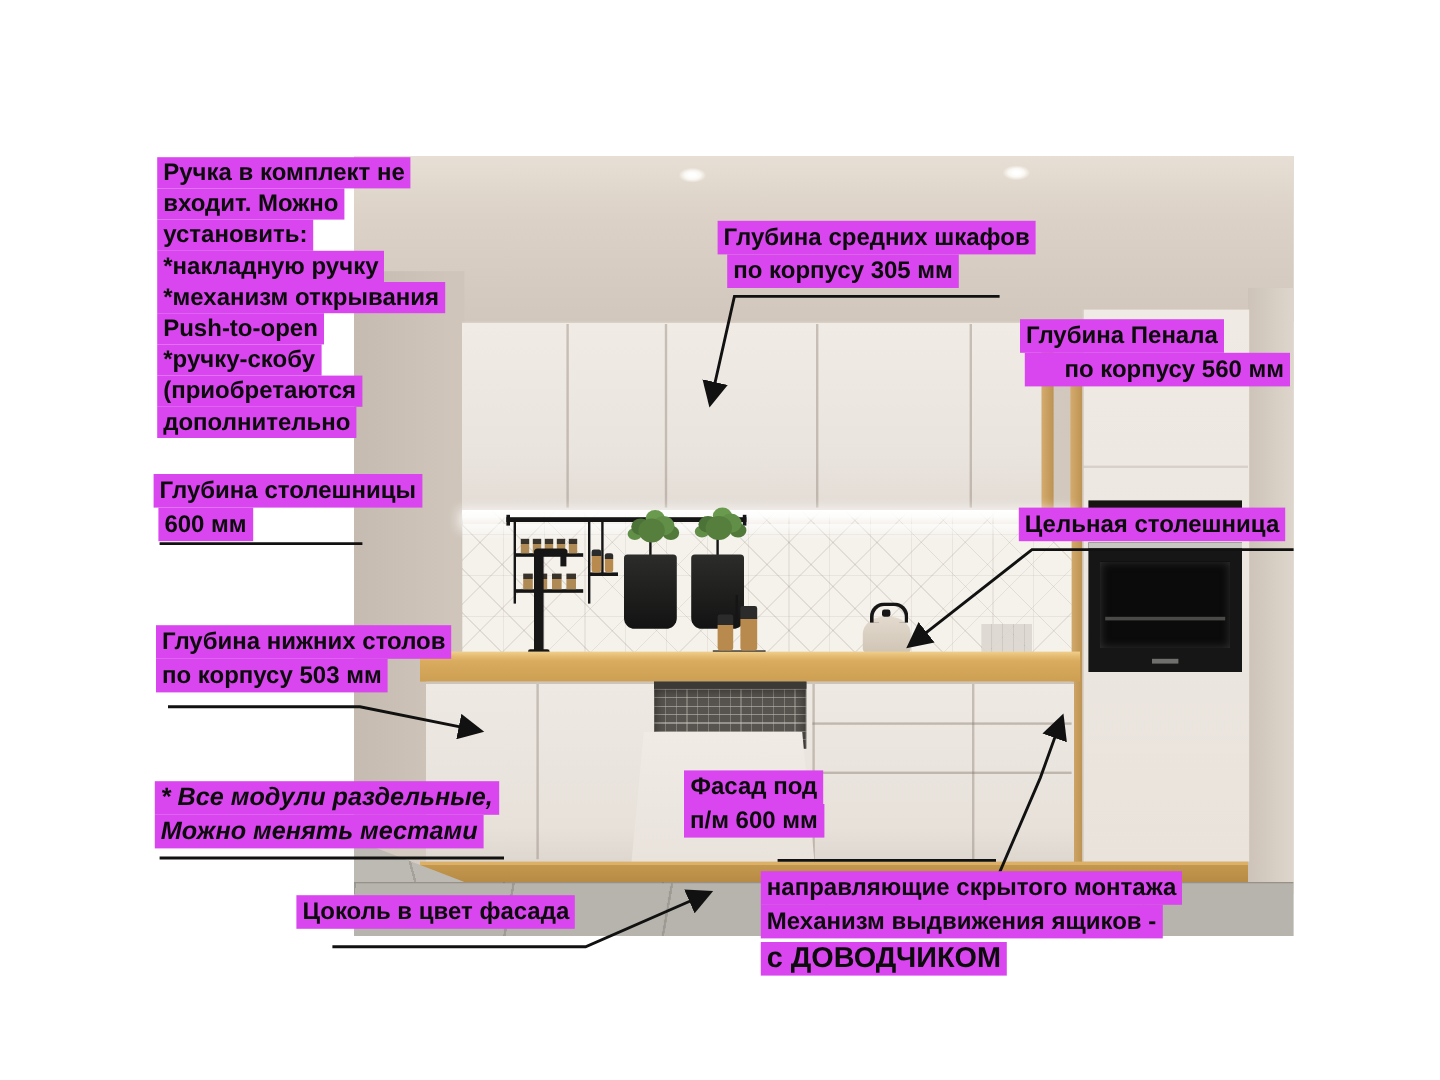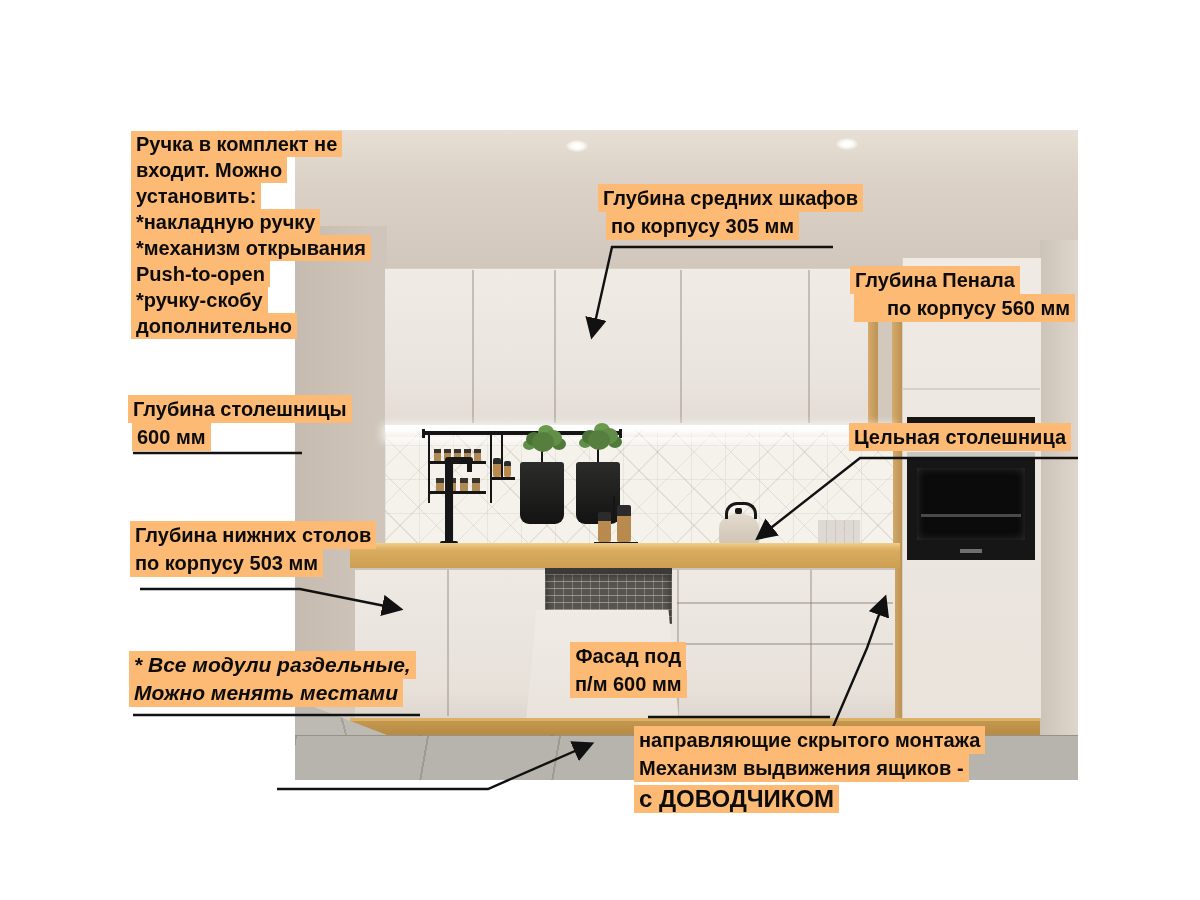--- a/index.html
+++ b/index.html
@@ -78,21 +78,21 @@
           border-radius:45% 45% 14% 14%;}
   .kettle-knob{position:absolute;left:50%;top:-6px;width:7px;height:6px;margin-left:-4px;background:#161616;border-radius:2px;}
   .kettle-handle{position:absolute;left:6px;top:-12px;width:26px;height:14px;border:3px solid #161616;
                  border-bottom:none;border-radius:12px 12px 0 0;}
   .glassrack{left:523px;top:390px;width:42px;height:27px;
       background:repeating-linear-gradient(90deg,#dcd8d1 0 8px,rgba(120,115,105,.35) 8px 9px);
       border-bottom:3px solid #2a2a28;opacity:.9;}
   
   .lbl{position:absolute;display:flex;flex-direction:column;align-items:flex-start;
        font-weight:bold;font-size:20px;line-height:26px;color:#0c0c0c;z-index:30;}
-  .lbl span{background:#fdba74;padding:1px 5px;white-space:nowrap;}
+  .lbl span{background:#d946ef;padding:1px 5px;white-space:nowrap;}
   .lbl.center{align-items:center;}
   #lbl-handle{line-height:24px;font-size:20px;}
   #lbl-mid span.ind{margin-left:8px;}
   #lbl-penal span.ind{margin-left:4px;padding-left:33px;}
   #lbl-counter span.ind{margin-left:4px;}
   #lbl-modules{font-style:italic;font-size:21px;}
   #mech-emph{font-size:24px;margin-top:3px;}
   #overlay{position:absolute;left:0;top:0;z-index:20;pointer-events:none;}
 </style>
 </head>
@@ -206,20 +206,21 @@
   </svg>
 
   <div class="lbl" id="lbl-handle" style="left:131px;top:131px;">
     <span>Ручка в комплект не</span>
     <span>входит. Можно</span>
     <span>установить:</span>
     <span>*накладную ручку</span>
     <span>*механизм открывания</span>
     <span>Push-to-open</span>
     <span>*ручку-скобу</span>
+    <span>(приобретаются</span>
     <span>дополнительно</span>
   </div>
 
   <div class="lbl" id="lbl-mid" style="left:598px;top:184px;">
     <span>Глубина средних шкафов</span>
     <span class="ind">по корпусу 305 мм</span>
   </div>
 
   <div class="lbl" id="lbl-penal" style="left:850px;top:266px;">
     <span>Глубина Пенала</span>
@@ -243,20 +244,23 @@
   <div class="lbl center" id="lbl-dw" style="left:534px;top:642px;padding-left:36px;">
     <span>Фасад под</span>
     <span>п/м 600 мм</span>
   </div>
 
   <div class="lbl" id="lbl-modules" style="left:129px;top:651px;justify-content:space-between;">
     <span>* Все модули раздельные,</span>
     <span>Можно менять местами</span>
   </div>
 
+  <div class="lbl" id="lbl-plinth" style="left:247px;top:746px;">
+    <span>Цоколь в цвет фасада</span>
+  </div>
 
   <div class="lbl" id="lbl-mech" style="left:634px;top:726px;">
     <span>направляющие скрытого монтажа</span>
     <span>Механизм выдвижения ящиков -</span>
     <span id="mech-emph">с ДОВОДЧИКОМ</span>
   </div>
 
 </div>
 
 </body></html>

